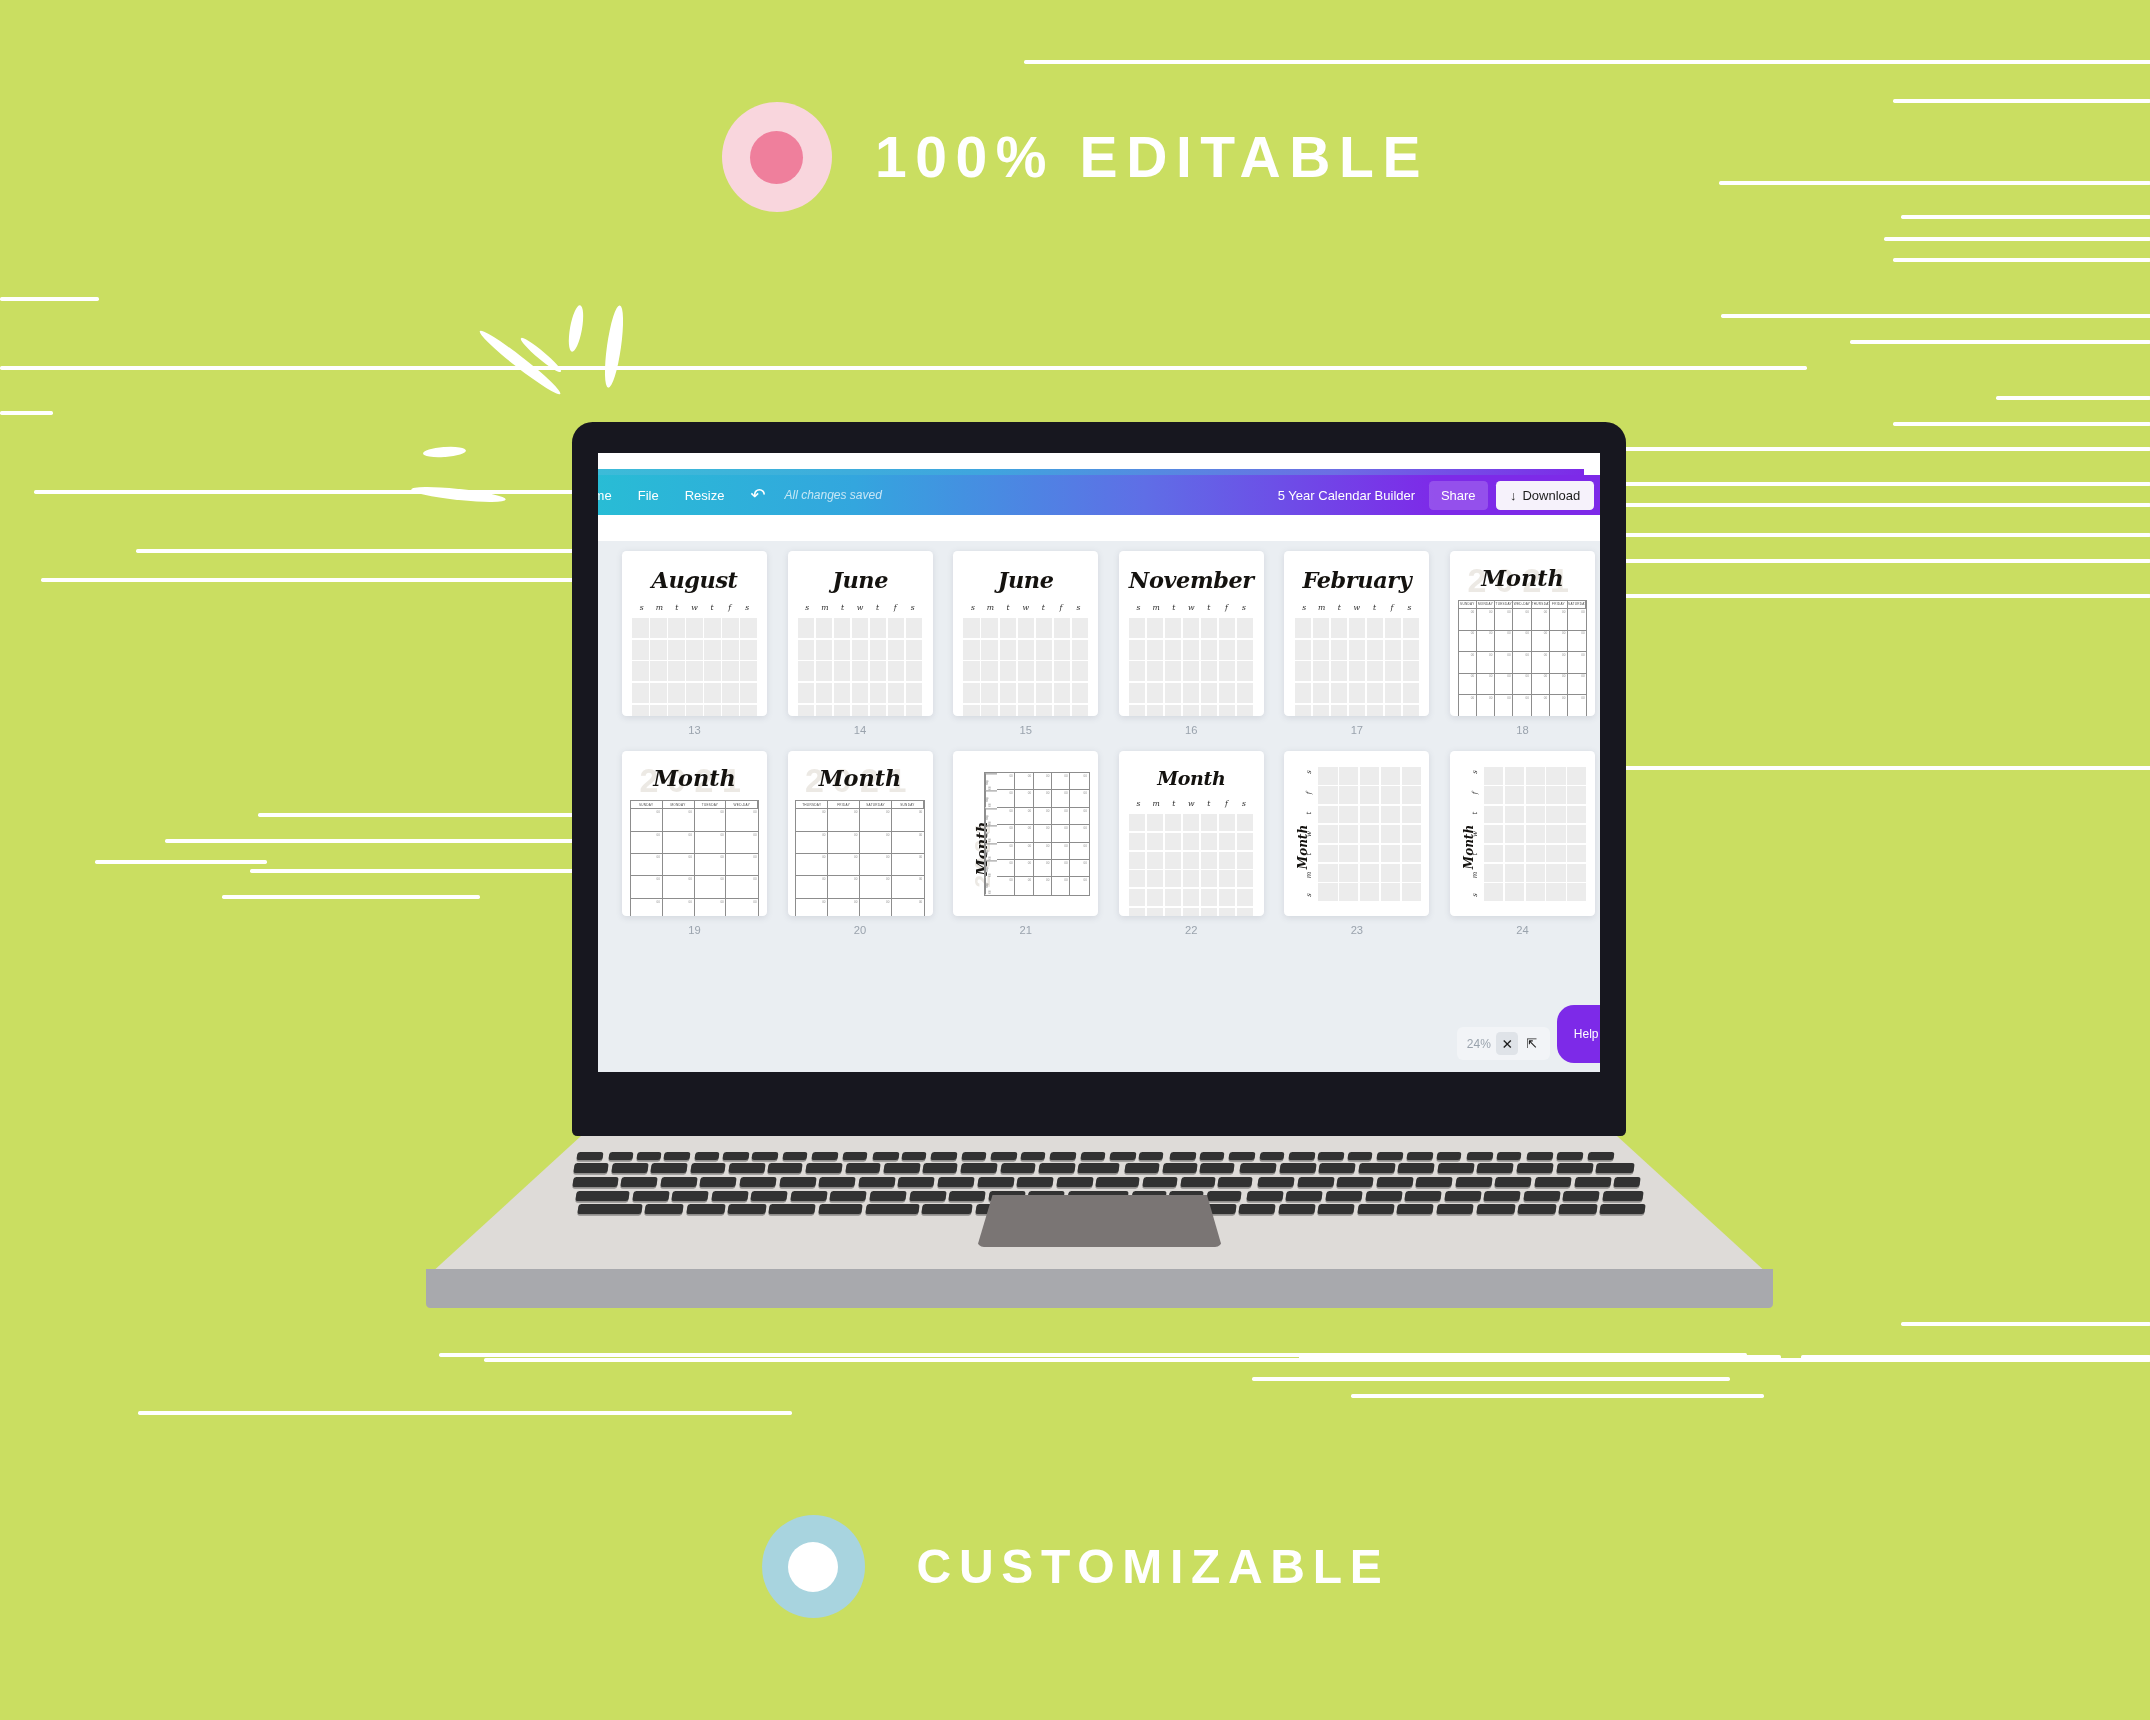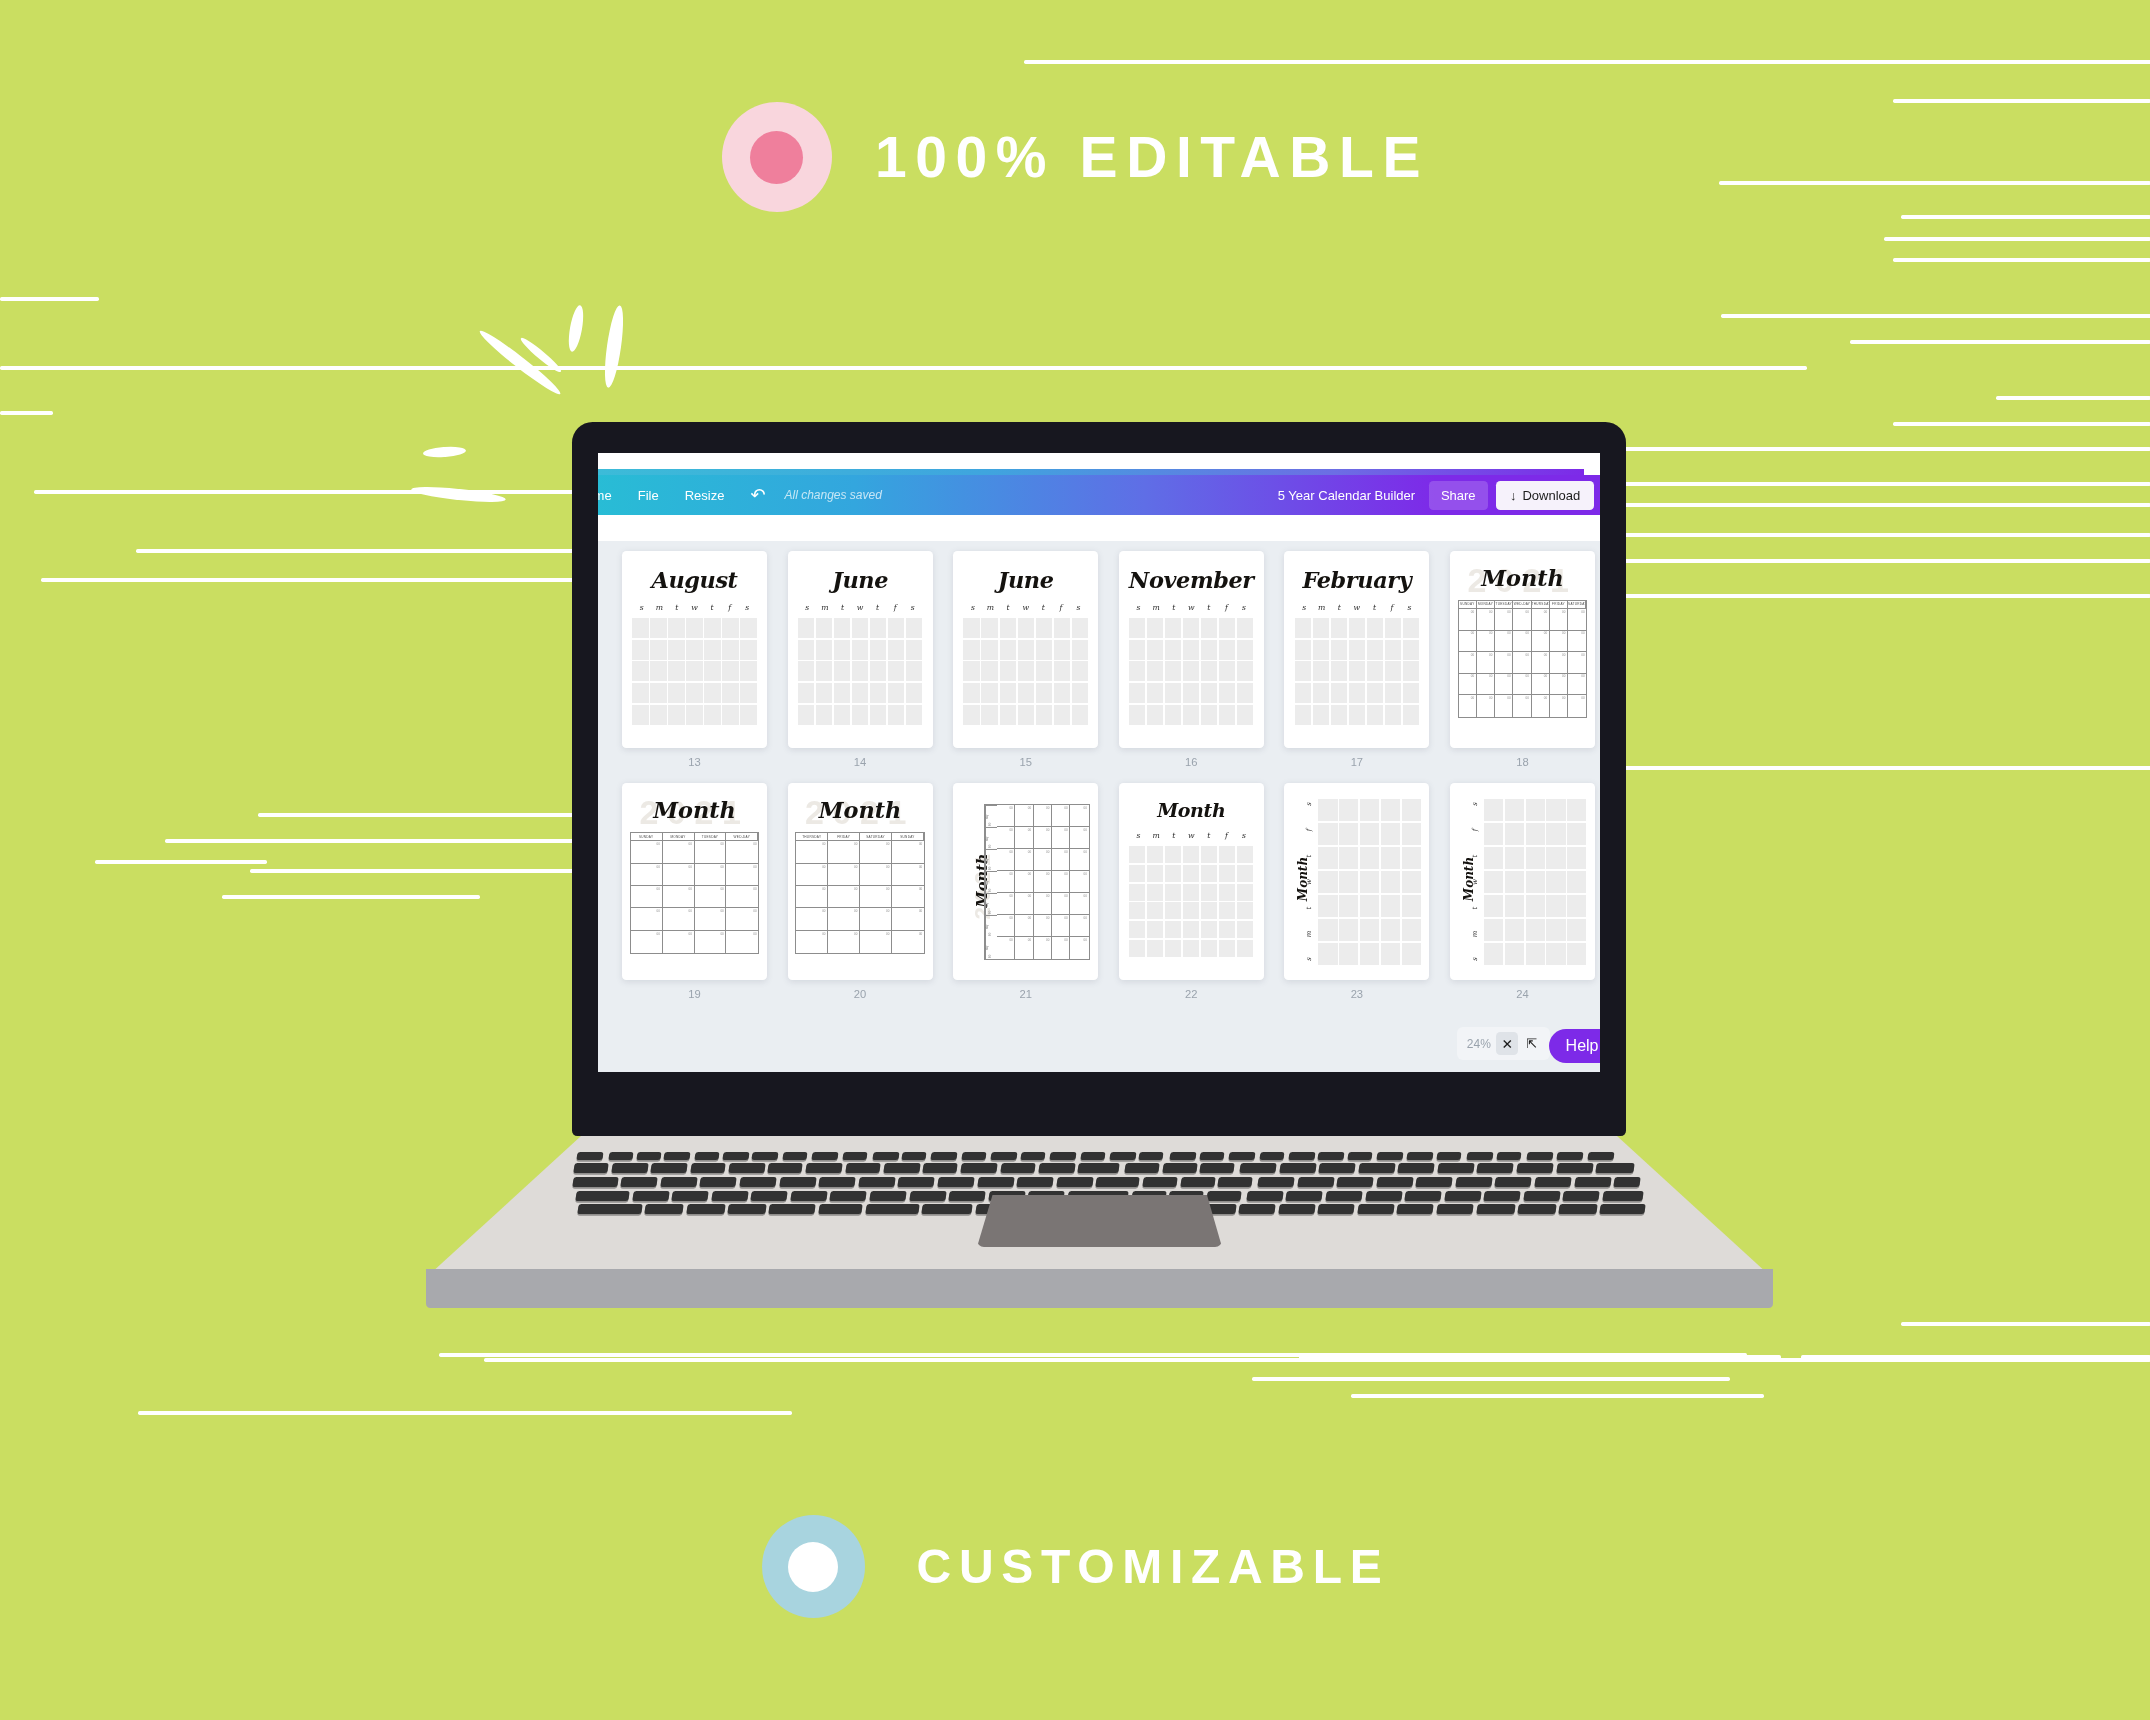--- a/index.html
+++ b/index.html
@@ -232,21 +232,21 @@
     left: 24px;
     top: 10.3px;
     display: flex;
     flex-wrap: wrap;
     gap: 15.5px 20.6px;
     width: 1015px;
   }
   .page-slot { width: 145px; }
   .page-card {
     width: 145px;
-    height: 197px;
+    height: 165px;
     background: #ffffff;
     border-radius: 4.3px;
     box-shadow: 0 1.7px 6px rgba(60,70,90,0.13);
     position: relative;
     overflow: hidden;
   }
   .page-num {
     text-align: center;
     font-size: 11.2px;
     color: #9aa3ad;
@@ -400,22 +400,22 @@
     display: flex; align-items: center; justify-content: center;
     font-size: 13.8px; color: #1c1c1c;
   }
   .zoom-exp { font-size: 13px; color: #1c1c1c; padding: 0 2.6px; }
   .help-btn {
     position: absolute;
     right: -15.5px;
     bottom: 8.6px;
     background: #7d2ae8;
     color: #ffffff;
-    font-size: 16px;
-    padding: 8px 17px;
+    font-size: 12px;
+    padding: 22px 17px;
     border-radius: 17px;
     z-index: 6;
     white-space: nowrap;
   }
 </style>
 </head>
 <body>
 
 <div id="deco-layer">
     <div class="deco-line" style="left: 0px; top: 297px; width: 99px;"></div>

